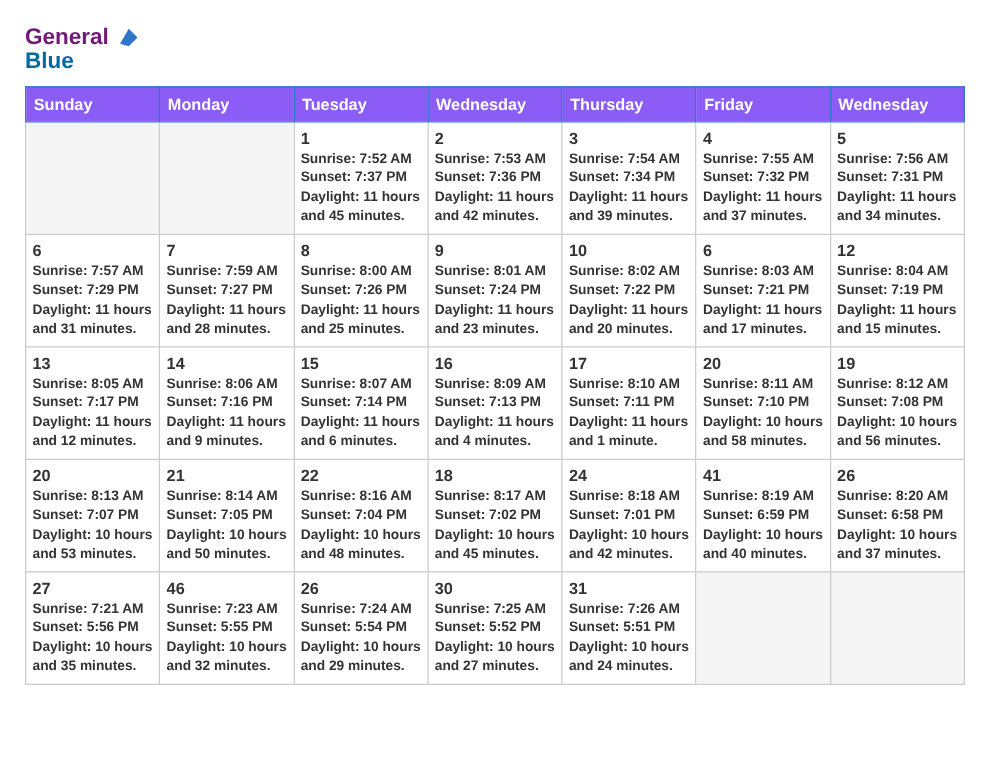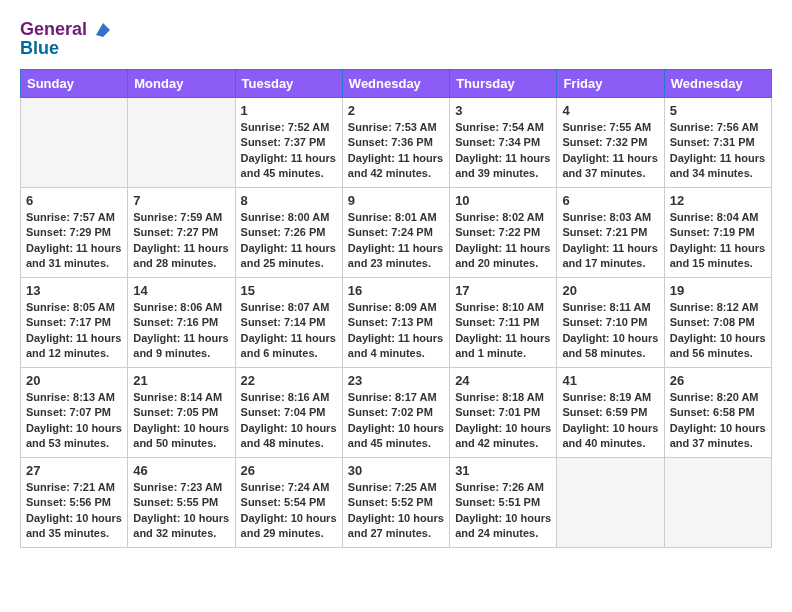--- a/index.html
+++ b/index.html
@@ -212,21 +212,21 @@
         </td>
         <td>
           <span class="day-number">21</span>
           <div class="day-info">Sunrise: 8:14 AM<br>Sunset: 7:05 PM<br>Daylight: 10 hours and 50 minutes.</div>
         </td>
         <td>
           <span class="day-number">22</span>
           <div class="day-info">Sunrise: 8:16 AM<br>Sunset: 7:04 PM<br>Daylight: 10 hours and 48 minutes.</div>
         </td>
         <td>
-          <span class="day-number">23</span>
+          <span class="day-number">18</span>
           <div class="day-info">Sunrise: 8:17 AM<br>Sunset: 7:02 PM<br>Daylight: 10 hours and 45 minutes.</div>
         </td>
         <td>
           <span class="day-number">24</span>
           <div class="day-info">Sunrise: 8:18 AM<br>Sunset: 7:01 PM<br>Daylight: 10 hours and 42 minutes.</div>
         </td>
         <td>
           <span class="day-number">41</span>
           <div class="day-info">Sunrise: 8:19 AM<br>Sunset: 6:59 PM<br>Daylight: 10 hours and 40 minutes.</div>
         </td>

